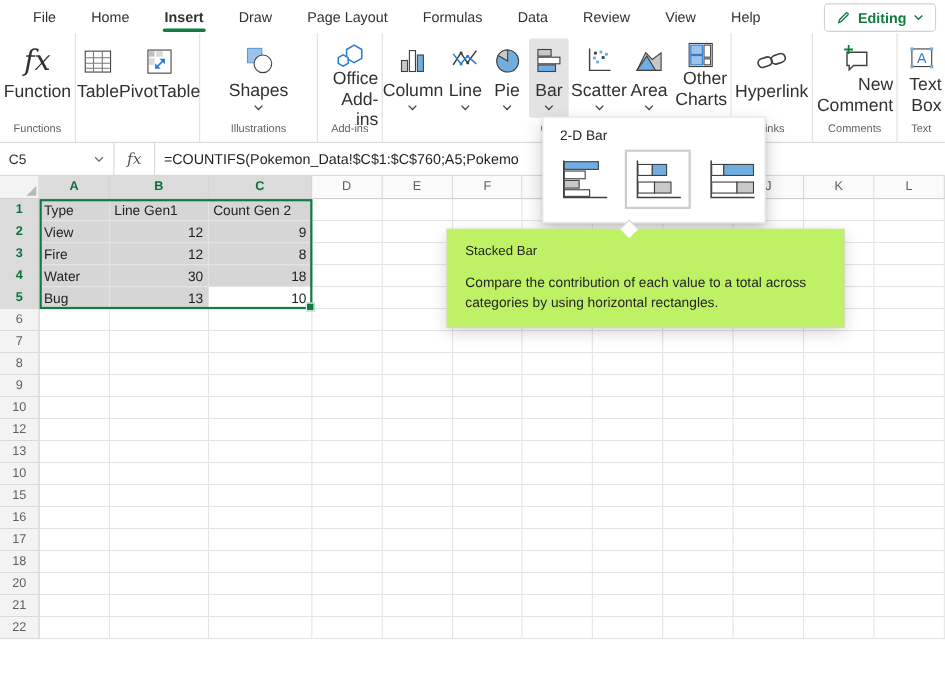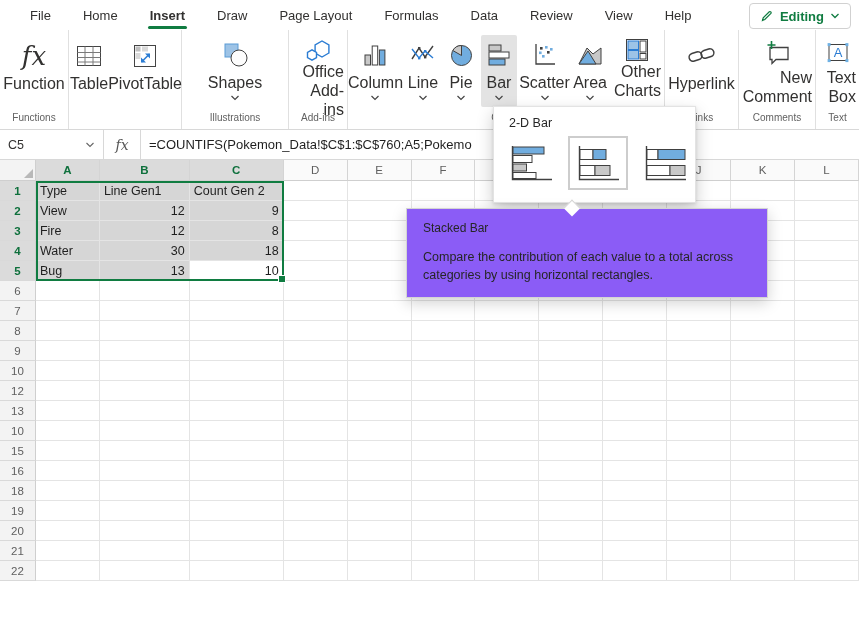--- a/index.html
+++ b/index.html
@@ -56,21 +56,21 @@
   .selbox{position:absolute;border:2px solid #107C41;box-sizing:border-box;pointer-events:none;z-index:5}
   .handle{position:absolute;right:-4px;bottom:-4px;width:6px;height:6px;background:#107C41;border:1px solid #fff}
   
   .ddown{position:absolute;left:493px;top:106px;width:203px;height:97px;background:#fff;z-index:50;
     border:1px solid #e3e3e3;box-sizing:border-box;box-shadow:0 7px 16px rgba(0,0,0,.20),0 1px 3px rgba(0,0,0,.12)}
   .ddtitle{font-size:12.5px;color:#262626;padding:9px 0 6px 15px}
   .ddicons{display:flex;align-items:center;padding-left:7px;gap:7px}
   .ddopt{padding:5px;border:2px solid transparent;display:flex;align-items:center;justify-content:center}
   .ddopt.hover{border-color:#cdcdcd;background:#fff}
   
-  .ttip{position:absolute;left:406px;top:208px;width:362px;box-sizing:border-box;background:#8b5cf6;z-index:60;
+  .ttip{position:absolute;left:406px;top:208px;width:362px;box-sizing:border-box;background:#bef264;z-index:60;
     border:1px solid #d4d4d4;box-shadow:0 5px 14px rgba(0,0,0,.18);padding:12px 16px 13px}
   .ttip h4{margin:0 0 13px;font-size:12px;font-weight:400;color:#262626}
   .ttip p{margin:0 0 13px;font-size:12.5px;line-height:1.45;color:#262626}
   .ttip p:last-child{margin-bottom:0}
   .caret{position:absolute;left:566px;top:202px;width:11px;height:11px;background:#fff;z-index:61;
     transform:rotate(45deg);border-left:1px solid #d4d4d4;border-top:1px solid #d4d4d4}
 </style>
 </head>
 <body>
 
@@ -592,36 +592,36 @@
       <div class="cell" style="width: 64px;"></div>
       <div class="cell" style="width: 64px;"></div>
       <div class="cell" style="width: 64px;"></div>
       <div class="cell" style="width: 64px;"></div>
       <div class="cell" style="width: 64px;"></div>
       <div class="cell" style="width: 64px;"></div>
       <div class="cell" style="width: 64px;"></div>
       <div class="cell" style="width: 64px;"></div>
     </div>
     <div class="grow">
+      <div class="rh">17</div>
+      <div class="cell" style="width: 64px;"></div>
+      <div class="cell" style="width: 90px;"></div>
+      <div class="cell" style="width: 94px;"></div>
+      <div class="cell" style="width: 64px;"></div>
+      <div class="cell" style="width: 64px;"></div>
+      <div class="cell" style="width: 64px;"></div>
+      <div class="cell" style="width: 64px;"></div>
+      <div class="cell" style="width: 64px;"></div>
+      <div class="cell" style="width: 64px;"></div>
+      <div class="cell" style="width: 64px;"></div>
+      <div class="cell" style="width: 64px;"></div>
+      <div class="cell" style="width: 64px;"></div>
+    </div>
+    <div class="grow">
       <div class="rh">18</div>
-      <div class="cell" style="width: 64px;"></div>
-      <div class="cell" style="width: 90px;"></div>
-      <div class="cell" style="width: 94px;"></div>
-      <div class="cell" style="width: 64px;"></div>
-      <div class="cell" style="width: 64px;"></div>
-      <div class="cell" style="width: 64px;"></div>
-      <div class="cell" style="width: 64px;"></div>
-      <div class="cell" style="width: 64px;"></div>
-      <div class="cell" style="width: 64px;"></div>
-      <div class="cell" style="width: 64px;"></div>
-      <div class="cell" style="width: 64px;"></div>
-      <div class="cell" style="width: 64px;"></div>
-    </div>
-    <div class="grow">
-      <div class="rh">19</div>
       <div class="cell" style="width: 64px;"></div>
       <div class="cell" style="width: 90px;"></div>
       <div class="cell" style="width: 94px;"></div>
       <div class="cell" style="width: 64px;"></div>
       <div class="cell" style="width: 64px;"></div>
       <div class="cell" style="width: 64px;"></div>
       <div class="cell" style="width: 64px;"></div>
       <div class="cell" style="width: 64px;"></div>
       <div class="cell" style="width: 64px;"></div>
       <div class="cell" style="width: 64px;"></div>

